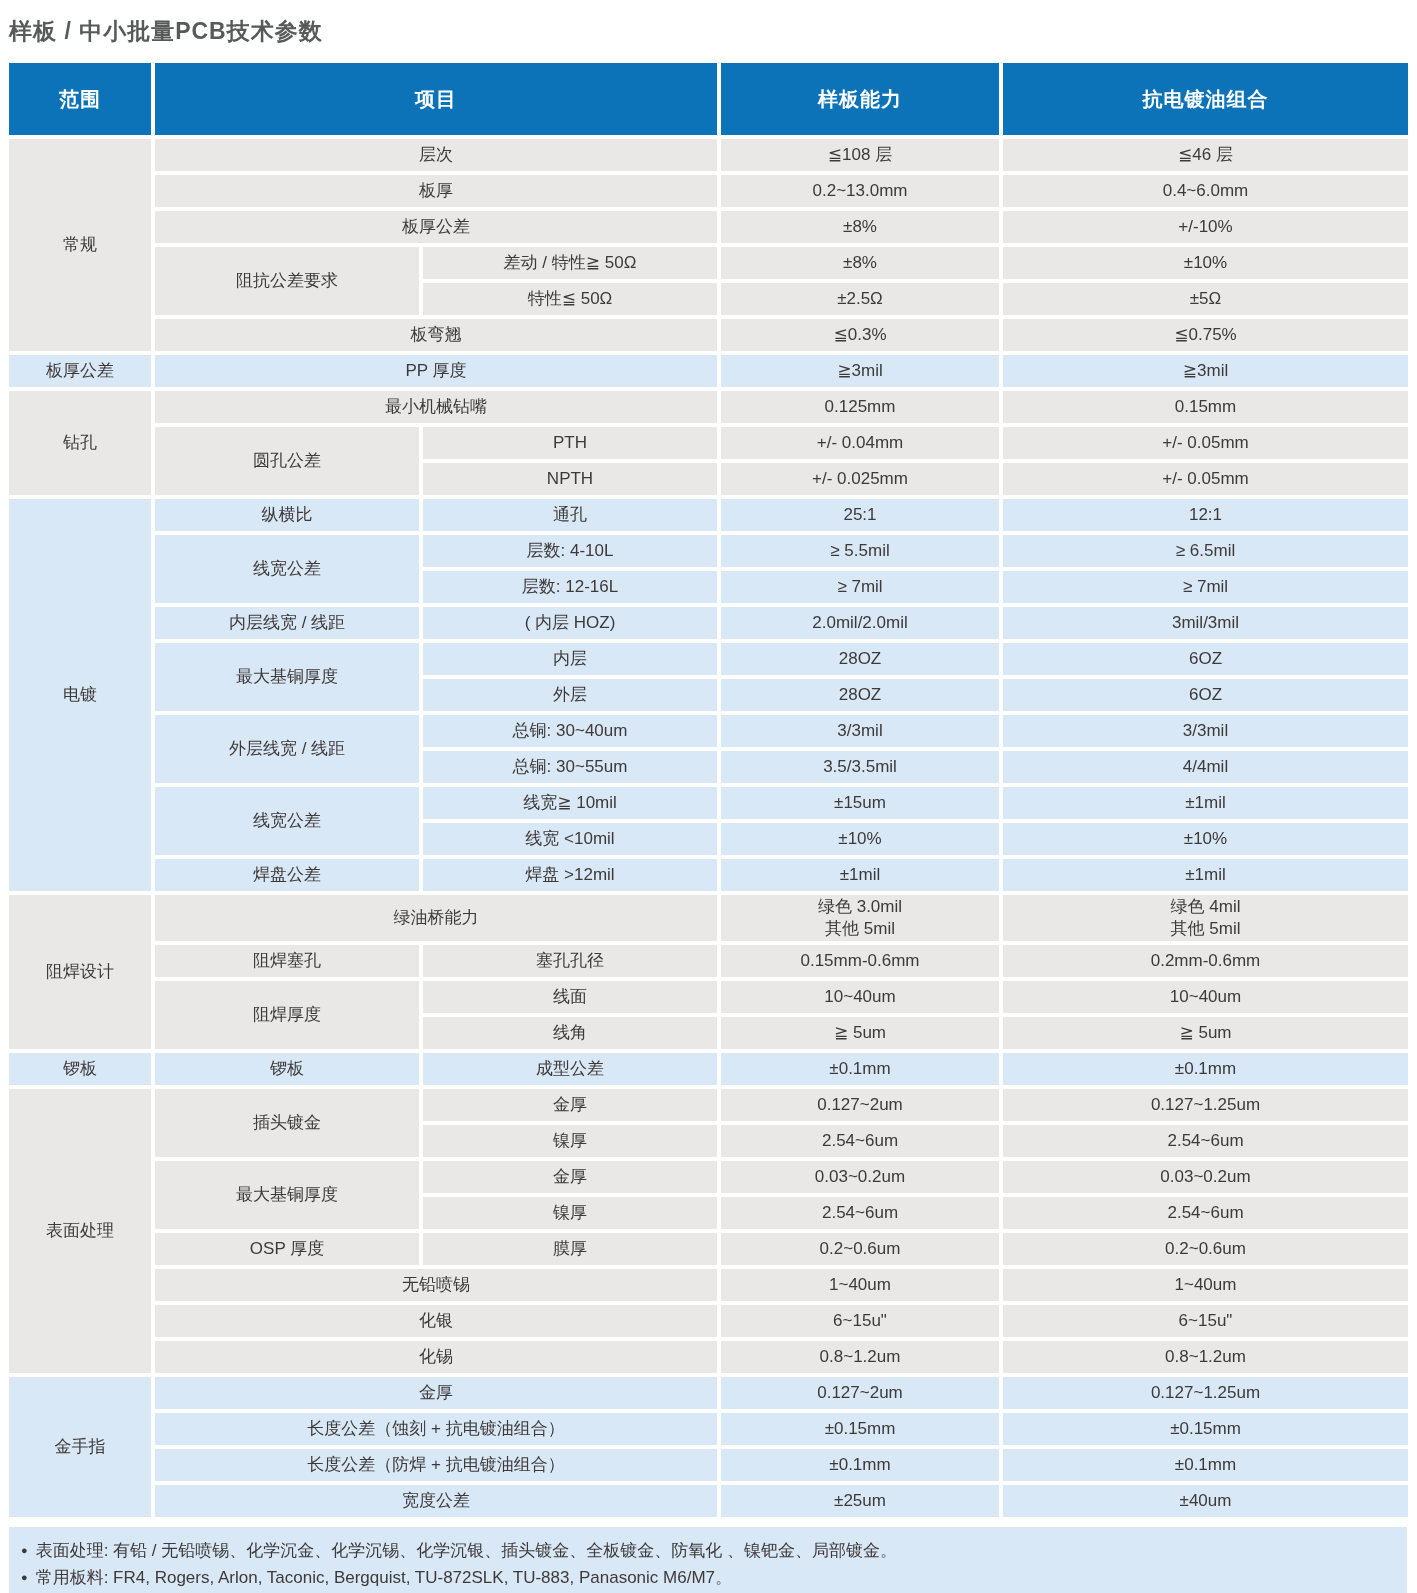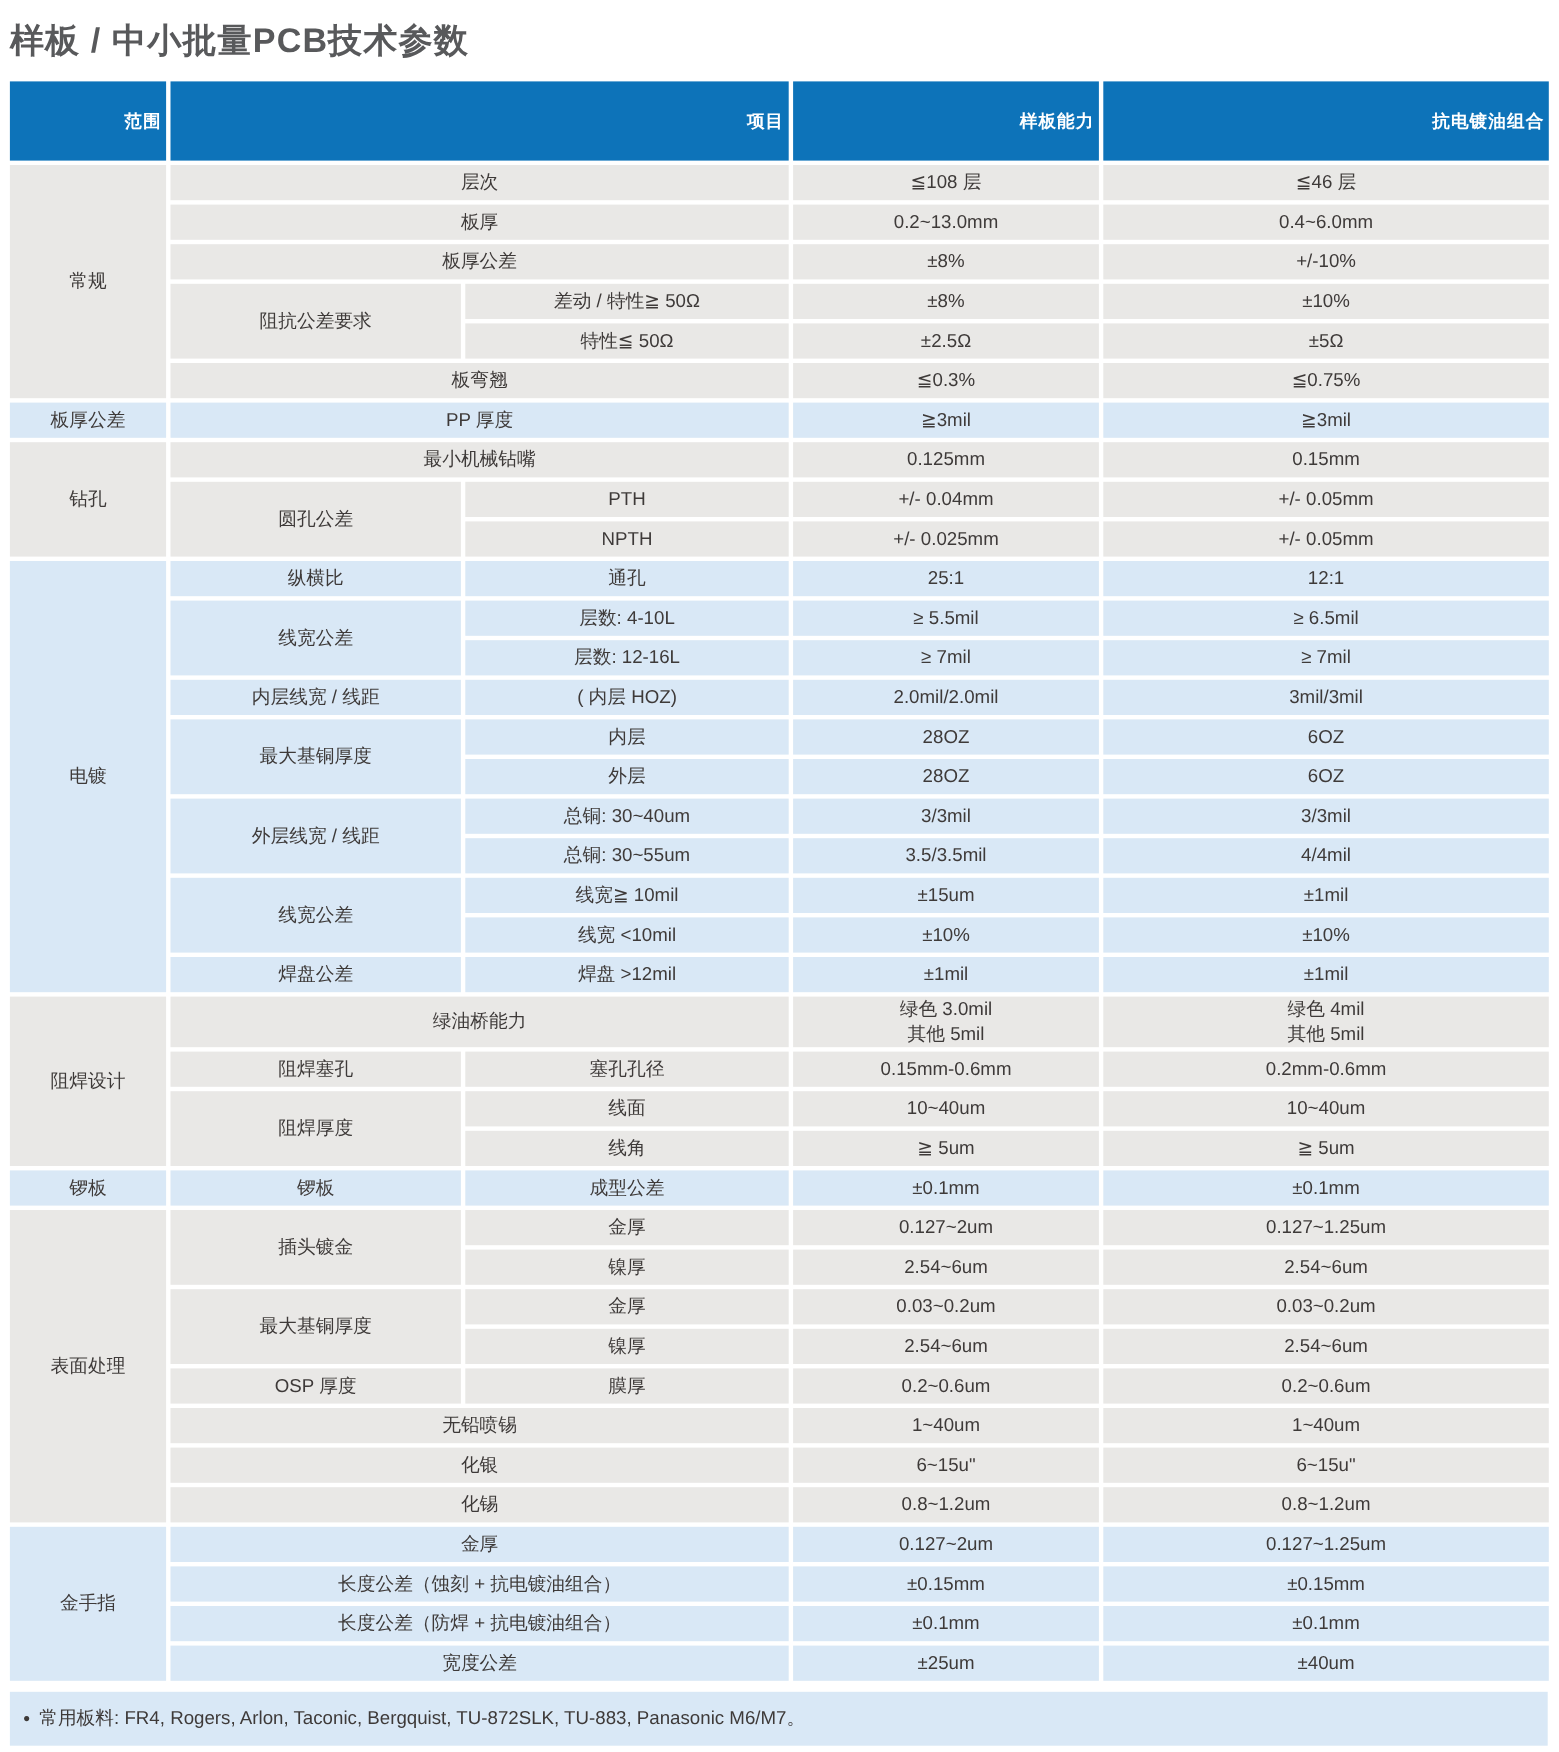--- a/index.html
+++ b/index.html
@@ -9,41 +9,41 @@
     font-family: "Liberation Sans", "DejaVu Sans", sans-serif;
   }
   body {
     width: 1417px;
     height: 1593px;
     overflow: hidden;
     color: var(--cell-text, #3e3a39);
   }
   .title {
     padding: 16px 0 12px 9px;
-    font-size: 31px;
+    font-size: 23px;
     font-weight: bold;
     color: var(--title-color, #58595b);
     letter-spacing: 1px;
   }
   table.spec {
     border-collapse: separate;
     border-spacing: 4px;
     table-layout: fixed;
     width: 1407px;
     margin-left: 5px;
     background: #ffffff;
   }
   th {
     background: var(--header-bg, #0d73b9);
     color: #ffffff;
-    font-size: 16px;
+    font-size: 20px;
     font-weight: bold;
     height: 72px;
     padding: 0 4px;
-    text-align: right;
+    text-align: center;
     vertical-align: middle;
     letter-spacing: 1px;
   }
   td {
     text-align: center;
     vertical-align: middle;
     font-size: 17px;
     height: 30px;
     padding: 1px 4px;
     white-space: pre-line;
@@ -300,14 +300,15 @@
       </tr>
       <tr>
         <td colspan="2" class="b">宽度公差</td>
         <td class="b">±25um</td>
         <td class="b">±40um</td>
       </tr>
     </tbody>
 </table>
 
 <div class="notes" id="notes">
+    <div class="note-line"><span class="bullet">●</span><span>表面处理: 有铅 / 无铅喷锡、化学沉金、化学沉锡、化学沉银、插头镀金、全板镀金、防氧化 、镍钯金、局部镀金。</span></div>
     <div class="note-line"><span class="bullet">●</span><span>常用板料: FR4, Rogers, Arlon, Taconic, Bergquist, TU-872SLK, TU-883, Panasonic M6/M7。</span></div>
   </div>
 
 </body></html>

